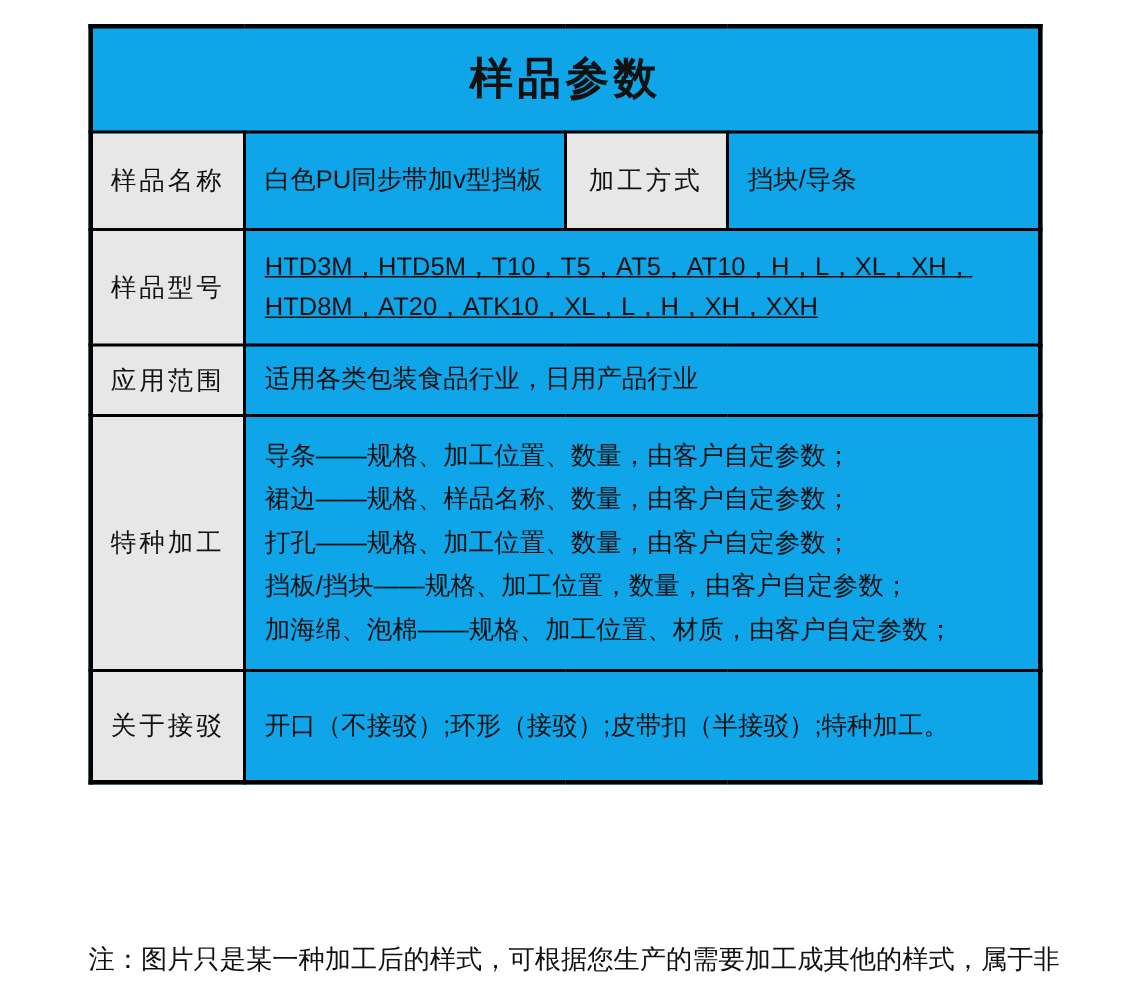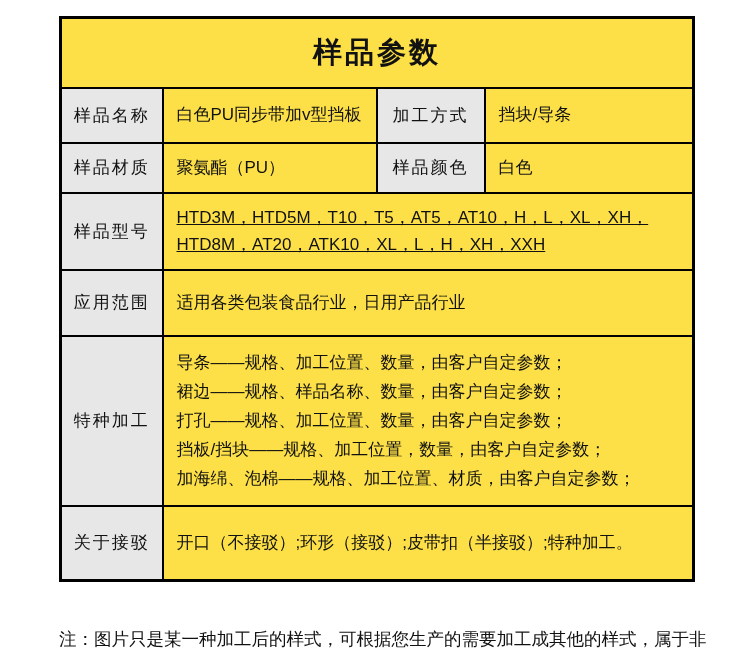--- a/index.html
+++ b/index.html
@@ -13,21 +13,21 @@
     width:750px;height:664px;position:relative;
     background:var(--page-bg);
     font-family:"Liberation Sans","DejaVu Sans",sans-serif;
     color:var(--text);
   }
   table.spec-table{
     position:absolute;left:59px;top:16px;
     width:633px;
     border-collapse:collapse;
     table-layout:fixed;
-    background:#fde047;
+    background:#0ea5e9;
     border:3px solid var(--border);
   }
   table.spec-table td{
     border:2px solid var(--border);
     box-sizing:border-box;
     vertical-align:middle;
   }
   td.title-cell{
     height:70px;
     text-align:center;
@@ -41,24 +41,24 @@
     font-size:17px;
     letter-spacing:2px;
     padding:0 2px;
   }
   td.value{
     font-size:17px;
     text-align:left;
     padding:4px 8px 4px 13px;
     line-height:26px;
   }
-  tr.r1{height:55px;padding-left:48px;}
+  tr.r1{height:65px;padding-left:48px;}
   tr.r2{height:50px;}
   tr.r3{height:77px;}
-  tr.r4{height:66px;}
+  tr.r4{height:47px;}
   tr.r5{height:170px;}
   tr.r6{height:75px;}
   td.multi .line{line-height:29px;}
   td.model .line{line-height:27px;text-decoration:underline;}
   .note{
     position:absolute;left:59px;top:583px;width:648px;
     font-size:17.5px;line-height:29px;
     text-align:left;
     margin-top:42px;
   }
@@ -75,26 +75,20 @@
   </colgroup>
   <tbody>
     <tr class="title-row">
       <td class="title-cell" colspan="4">样品参数</td>
     </tr>
     <tr class="r1">
       <td class="label">样品名称</td>
       <td class="value">白色PU同步带加v型挡板</td>
       <td class="label">加工方式</td>
       <td class="value">挡块/导条</td>
-    </tr>
-    <tr class="r2">
-      <td class="label">样品材质</td>
-      <td class="value">聚氨酯（PU）</td>
-      <td class="label">样品颜色</td>
-      <td class="value">白色</td>
     </tr>
     <tr class="r3">
       <td class="label">样品型号</td>
       <td class="value model" colspan="3">
         <div class="line">HTD3M，HTD5M，T10，T5，AT5，AT10，H，L，XL，XH，</div>
         <div class="line">HTD8M，AT20，ATK10，XL，L，H，XH，XXH</div>
       </td>
     </tr>
     <tr class="r4">
       <td class="label">应用范围</td>

